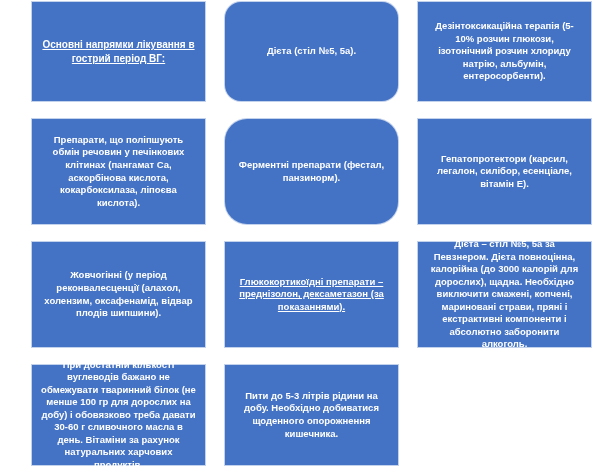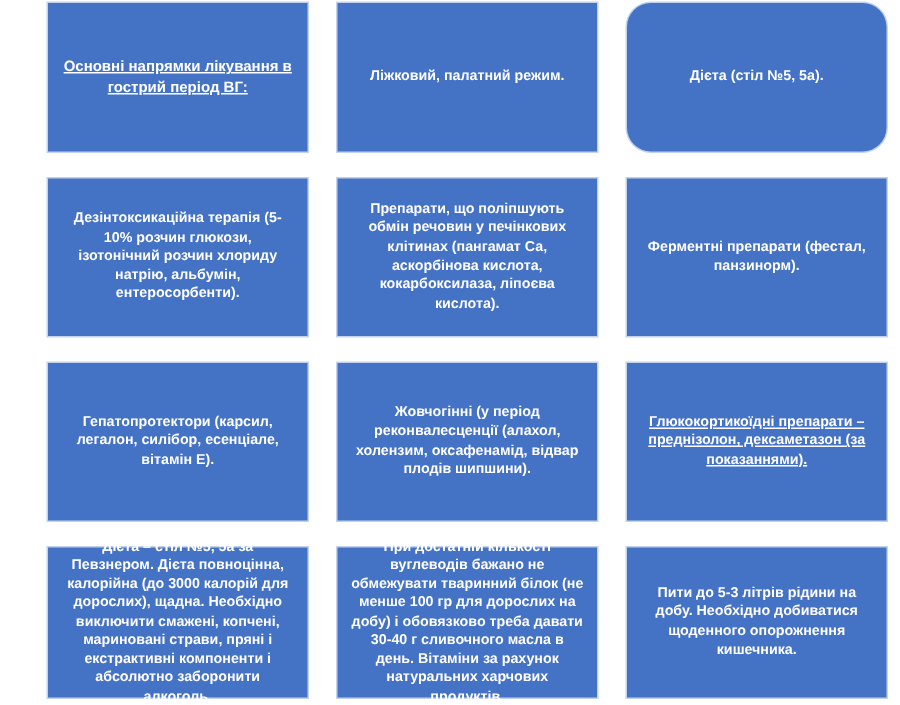--- a/index.html
+++ b/index.html
@@ -44,25 +44,24 @@
     font-size: 10px;
     text-decoration: underline;
   }
 </style>
 </head>
 <body>
 
 <div class="slide">
   <div class="grid">
     <div class="box title-box" style="--accent: #4472c4; color: rgb(255, 255, 255);">Основні напрямки лікування в гострий період ВГ:</div>
-    <div class="box" style="--accent: #4472c4; color: rgb(255, 255, 255);">Ліжковий, палатний режим.</div>
     <div class="box" style="--accent: #4472c4; color: rgb(255, 255, 255); border-radius: 16px;">Дієта (стіл №5, 5а).</div>
     <div class="box" style="--accent: #4472c4; color: rgb(255, 255, 255);">Дезінтоксикаційна терапія (5-10% розчин глюкози, ізотонічний розчин хлориду натрію, альбумін, ентеросорбенти).</div>
     <div class="box" style="--accent: #4472c4; color: rgb(255, 255, 255);">Препарати, що поліпшують обмін речовин у печінкових клітинах (пангамат Са, аскорбінова кислота, кокарбоксилаза, ліпоєва кислота).</div>
-    <div class="box" style="--accent: #4472c4; color: rgb(255, 255, 255);">Ферментні препарати (фестал, панзинорм).</div>
+    <div class="box" style="--accent: #4472c4; color: rgb(255, 255, 255); border-radius: 22px;">Ферментні препарати (фестал, панзинорм).</div>
     <div class="box" style="--accent: #4472c4; color: rgb(255, 255, 255);">Гепатопротектори (карсил, легалон, силібор, есенціале, вітамін Е).</div>
     <div class="box" style="--accent: #4472c4; color: rgb(255, 255, 255);">Жовчогінні (у період реконвалесценції (алахол, холензим, оксафенамід, відвар плодів шипшини).</div>
     <div class="box" style="--accent: #4472c4; color: rgb(255, 255, 255); text-decoration: underline;">Глюкокортикоїдні препарати – преднізолон, дексаметазон (за показаннями).</div>
     <div class="box" style="--accent: #4472c4; color: rgb(255, 255, 255);">Дієта – стіл №5, 5а за Певзнером. Дієта повноцінна, калорійна (до 3000 калорій для дорослих), щадна. Необхідно виключити смажені, копчені, мариновані страви, пряні і екстрактивні компоненти і абсолютно заборонити алкоголь.</div>
-    <div class="box" style="--accent: #4472c4; color: rgb(255, 255, 255);">При достатній кількості вуглеводів бажано не обмежувати тваринний білок (не менше 100 гр для дорослих на добу) і обовязково треба давати 30-40 г сливочного масла в день. Вітаміни за рахунок натуральних харчових продуктів.</div>
+    <div class="box" style="--accent: #4472c4; color: rgb(255, 255, 255);">При достатній кількості вуглеводів бажано не обмежувати тваринний білок (не менше 100 гр для дорослих на добу) і обовязково треба давати 30-60 г сливочного масла в день. Вітаміни за рахунок натуральних харчових продуктів.</div>
     <div class="box" style="--accent: #4472c4; color: rgb(255, 255, 255);">Пити до 5-3 літрів рідини на добу. Необхідно добиватися щоденного опорожнення кишечника.</div>
   </div>
 </div>
 
 </body></html>

